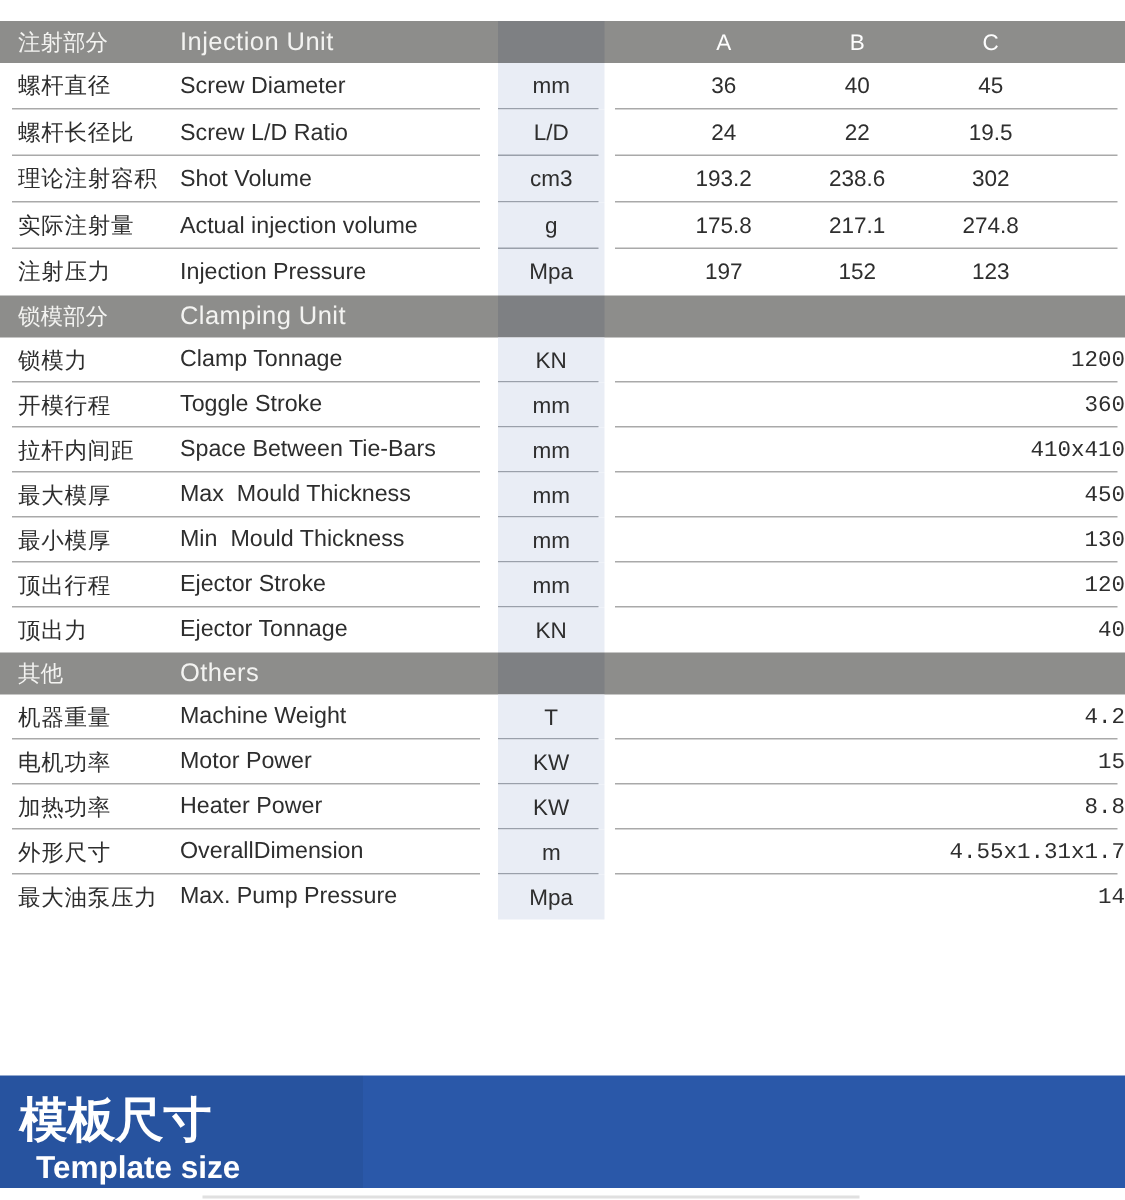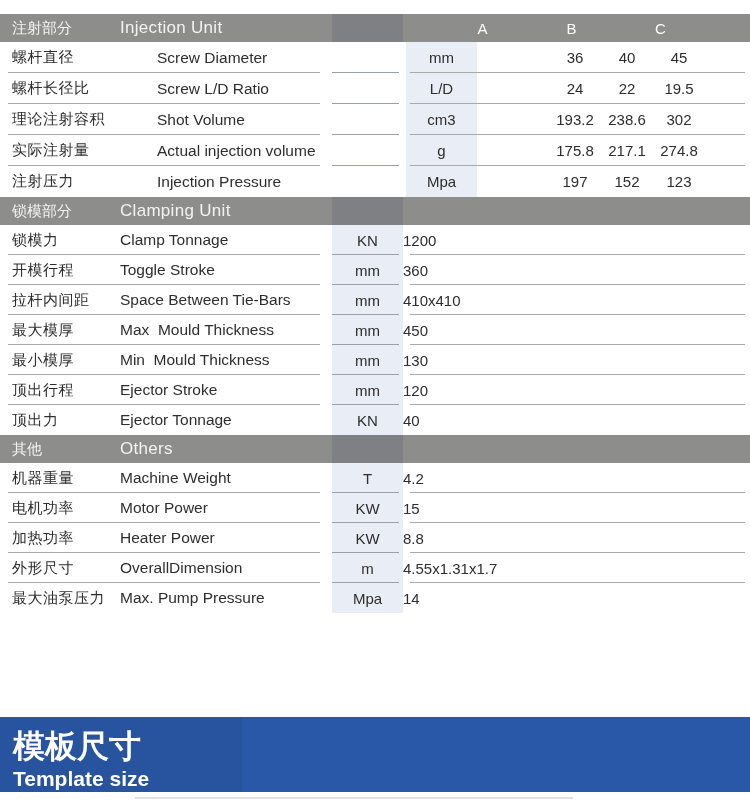--- a/index.html
+++ b/index.html
@@ -26,37 +26,37 @@
   
   .section-bar{height:28px;background:var(--section-gray);color:#f3f3f1;position:relative;align-items:center;}
   .sb-cn{padding-left:12px;font-size:15px;}
   .sb-en{padding-left:5px;font-size:17px;letter-spacing:0.3px;}
   .sb-band{position:absolute;left:332px;width:71px;top:0;bottom:0;background:rgba(52,60,96,0.16);}
   .sb-abc{grid-column:4;display:grid;grid-template-columns:repeat(3,1fr);padding:0 45px 0 35px;
     text-align:center;font-size:15px;color:#fdfdfd;}
 
   
   .row{height:30px;position:relative;align-items:center;font-size:15px;color:var(--text-dark);}
-  .sec-0 .row{height:31px;gap:37px;}
+  .sec-0 .row{height:31px;}
   .cell-cn{padding-left:12px;letter-spacing:0.5px;}
   .cell-en{padding-left:5px;white-space:pre;font-size:15.5px;}
   .cell-unit{background:var(--unit-band);height:100%;display:flex;align-items:center;justify-content:center;}
   .vals3{display:grid;grid-template-columns:repeat(3,1fr);padding:0 45px 0 35px;text-align:center;}
-  .vals1{text-align:left;}
+  .vals1{text-align:right;font-family:Liberation Mono, monospace;}
   .rline{position:absolute;bottom:0;height:1px;background:var(--row-line);}
   .l1{left:8px;width:312px;}
   .l2{left:332px;width:67px;background:#9aa0aa;}
   .l3{left:410px;width:335px;}
 
   
   .footer{position:absolute;top:717px;left:0;width:750px;height:75px;color:#fff;
     background:linear-gradient(to right,var(--footer-blue-dark) 0,var(--footer-blue-dark) 242px,var(--footer-blue) 242px);
     padding:9px 0 0 13px;}
   .footer-cn{font-size:32px;font-weight:bold;line-height:1.25;}
-  .footer-en{font-size:21px;font-weight:bold;line-height:1.2;}
+  .footer-en{font-size:21px;font-weight:bold;line-height:1.2;margin-left:11px;}
   .bottom-line{position:absolute;top:797px;left:135px;width:438px;height:2px;background:#e0e0e0;}
 </style>
 </head>
 <body>
 
 <div class="page">
 
 
   <div class="gap"></div>
 

